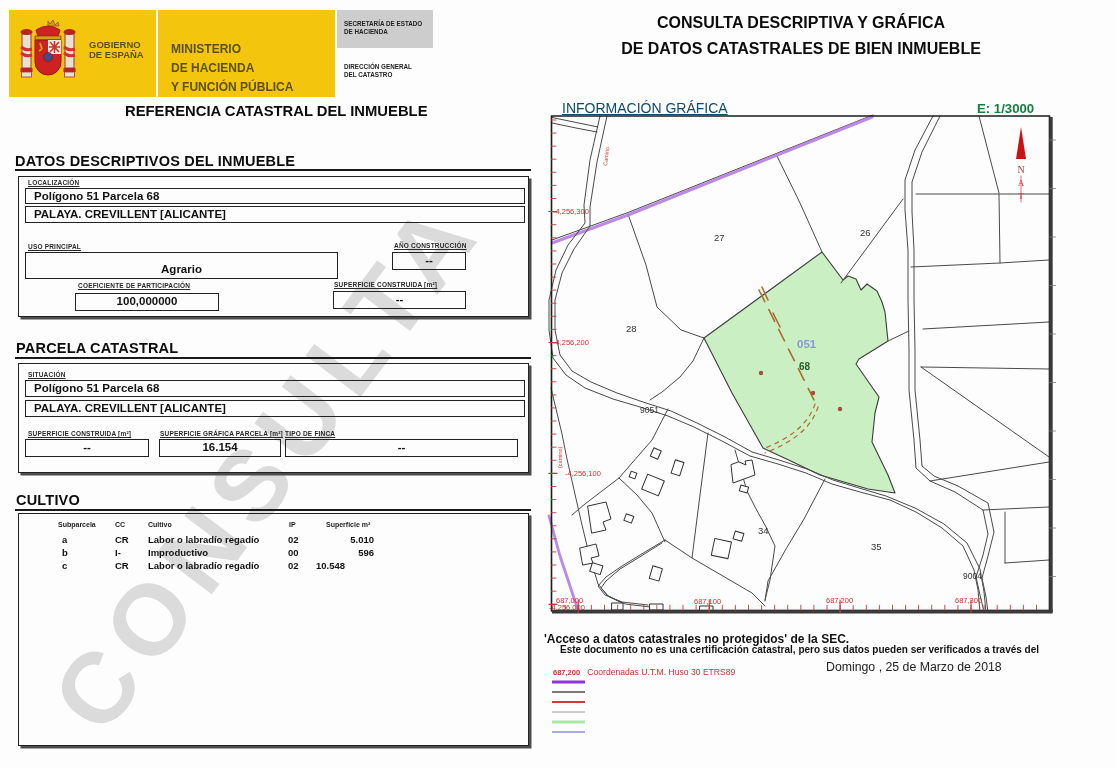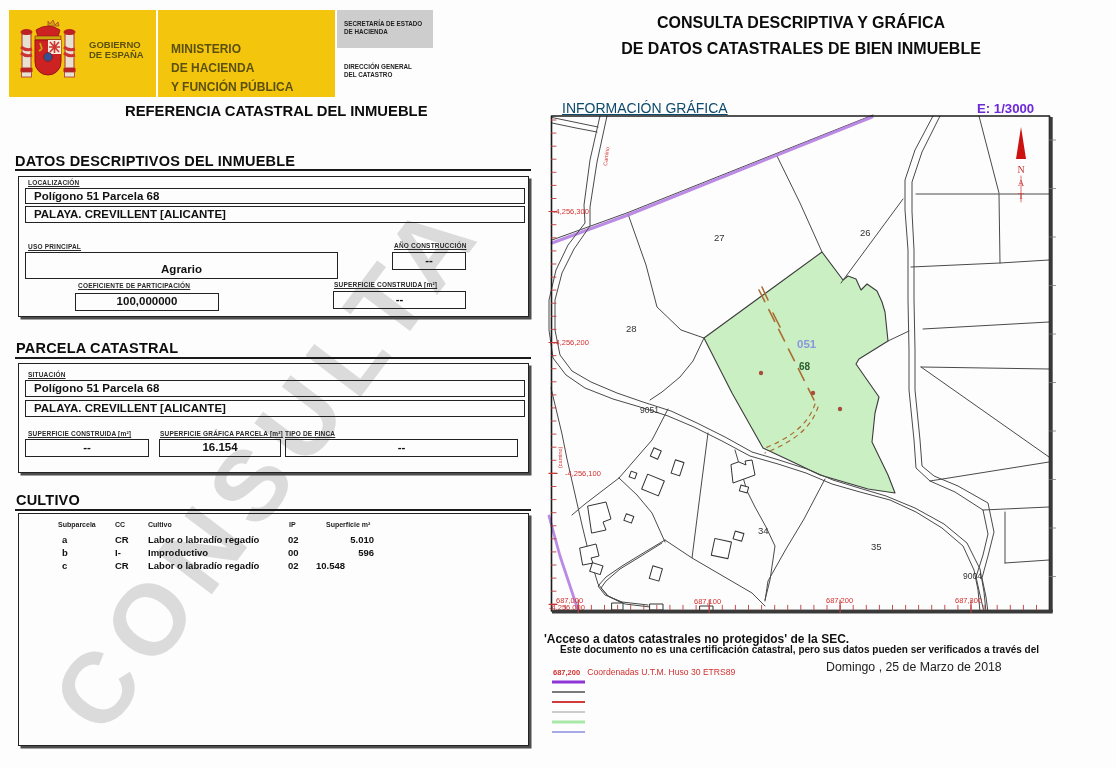--- a/index.html
+++ b/index.html
@@ -146,21 +146,21 @@
   <span class="abs" style="left:288px">02</span>
   <span class="abs" style="left:316px;width:58px;text-align:left">10.548</span>
 </div>
 
 <div class="abs" style="left:556px;top:14px;width:490px;text-align:center;font-weight:bold;font-size:16px;color:#0c0c0c">CONSULTA DESCRIPTIVA Y GRÁFICA</div>
 
 <div class="abs" style="left:556px;top:40px;width:490px;text-align:center;font-weight:bold;font-size:16px;color:#0c0c0c">DE DATOS CATASTRALES DE BIEN INMUEBLE</div>
 
 <div class="abs" style="left:562px;top:100px;font-weight:normal;font-size:14px;color:#0c4a6e;text-decoration:underline">INFORMACIÓN GRÁFICA</div>
 
-<div class="abs" style="left:977px;top:101px;font-weight:bold;font-size:13.2px;color:#6d28d9">E: 1/3000</div>
+<div class="abs" style="left:977px;top:101px;font-weight:bold;font-size:13.2px;color:#15803d">E: 1/3000</div>
 
 <svg class="abs" style="left:0;top:0" width="1116" height="768" viewBox="0 0 1116 768">
 <g fill="none" stroke-linejoin="round" stroke-linecap="round">
 
 <path d="M822 252 L843 280 848 276 856 279 861 290 867 284 877 291 882 302 885 312 888 341 859 359 856 364 879 397 875 413 872 442 888 475 895 493 868 489 844 482 820 475 795 463 763 448 732 393 704 338 Z" fill="#c9efc2" stroke="#3c3c3c" stroke-width="1.1"></path>
 
 <path d="M628 214 L646 265 657 307 681 330 704 338 M704 338 L693 361 680 377 662 392 650 400" stroke="#4a4a4a" stroke-width="1"></path>
 
 <path d="M777 156 L800 203 822 252" stroke="#4a4a4a" stroke-width="1"></path>
 

